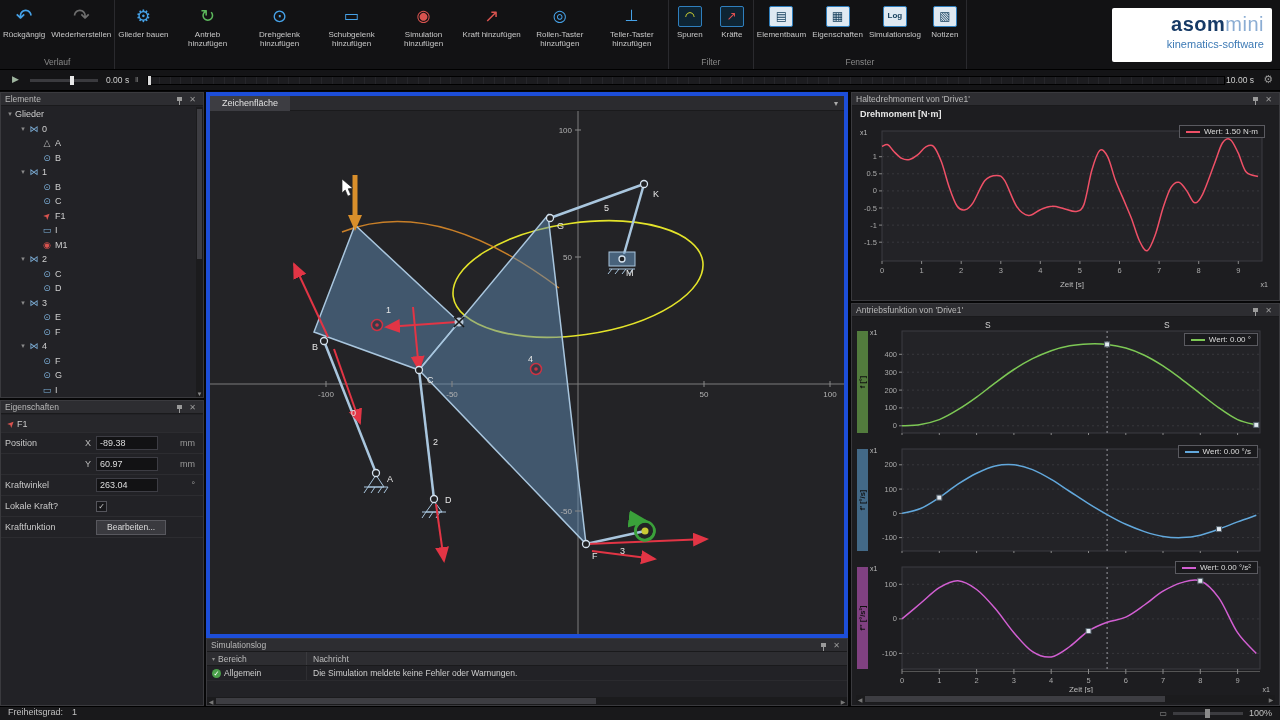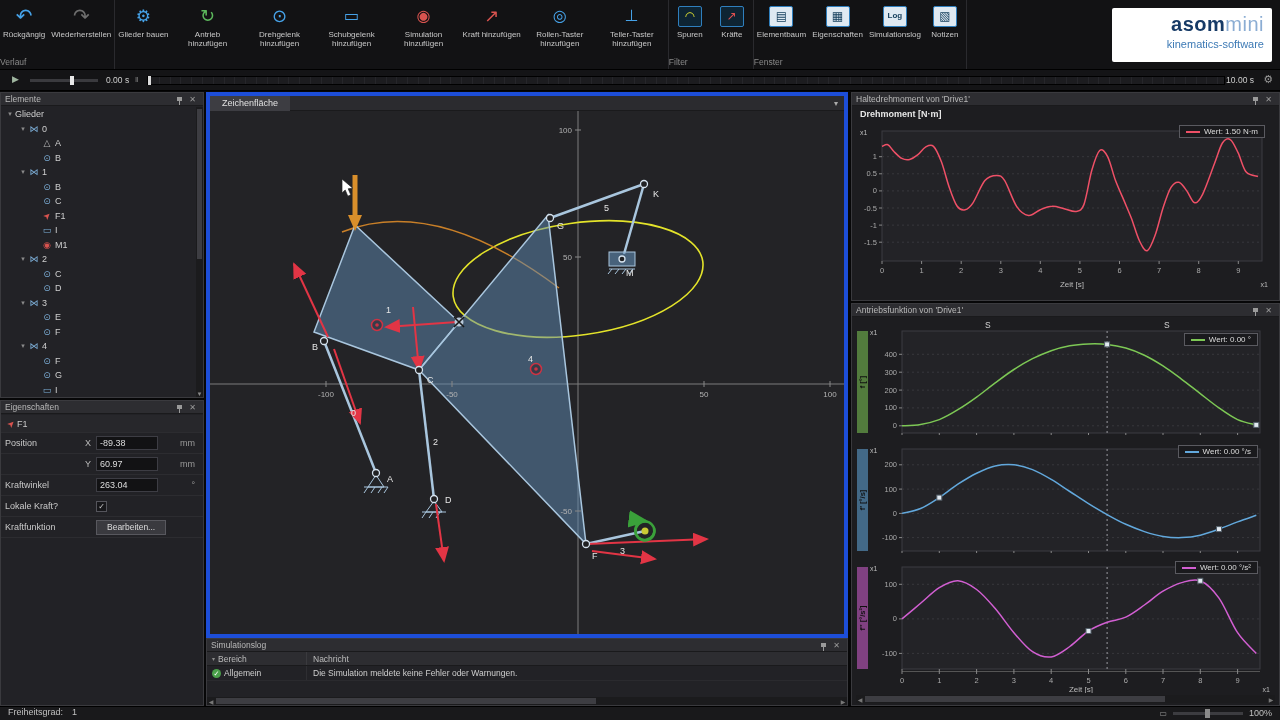--- a/index.html
+++ b/index.html
@@ -9,21 +9,21 @@
 #toolbar{position:absolute;left:0;top:0;width:1280px;height:70px;background:#121214;border-bottom:1px solid #000;display:flex;align-items:stretch}
 .tb-group{display:flex;flex-direction:column;border-right:1px solid #2a2a2e;padding-top:3px}
 .tb-buttons{display:flex;flex:1}
 .tb-btn{display:flex;flex-direction:column;align-items:center;padding:0 3px;min-width:42px;max-width:72px;cursor:pointer;border-radius:2px}
 .tb-icon{height:26px;display:flex;align-items:center;justify-content:center;font-size:18px;line-height:1}
 .icon-box{width:24px;height:21px;border:1px solid #2f7fbe;border-radius:2px;font-size:12px;display:flex;align-items:center;justify-content:center}
 .icon-box.light{background:#dfe9f2}
 .icon-box.dark{background:#0e2433}
 .icon-box.txt{font-size:8px;font-weight:bold}
 .tb-label{font-size:8px;line-height:1.15;color:#c8c8c8;text-align:center;max-width:66px;margin-top:1px}
-.tb-group-label{height:13px;line-height:13px;font-size:8.5px;color:#8a8a8a}
+.tb-group-label{height:13px;line-height:13px;text-align:center;font-size:8.5px;color:#8a8a8a}
 
 #logo{position:absolute;right:8px;top:8px;width:160px;height:54px;background:#fff;border-radius:2px;padding:3px 8px;text-align:right}
 .logo-line{font-size:20px;line-height:27px;letter-spacing:.5px}
 .logo-bold{color:#163a66;font-weight:bold}
 .logo-light{color:#8badd3}
 .logo-sub{font-size:11px;color:#3d7ab5}
 
 #timeline{position:absolute;left:0;top:70px;width:1280px;height:21px;background:#141416;border-bottom:1px solid #000}
 #tl-play{position:absolute;left:12px;top:4px;font-size:9px;color:#9fb59f;cursor:pointer}
 #tl-speed{position:absolute;left:30px;top:9px;width:68px;height:3px;background:#3a3a3e}

